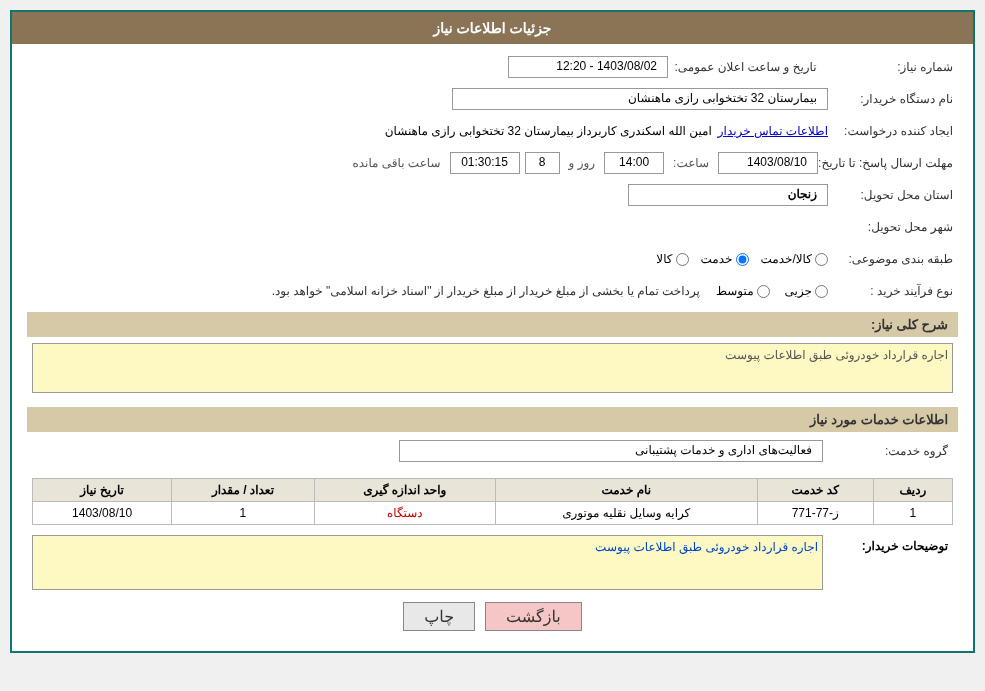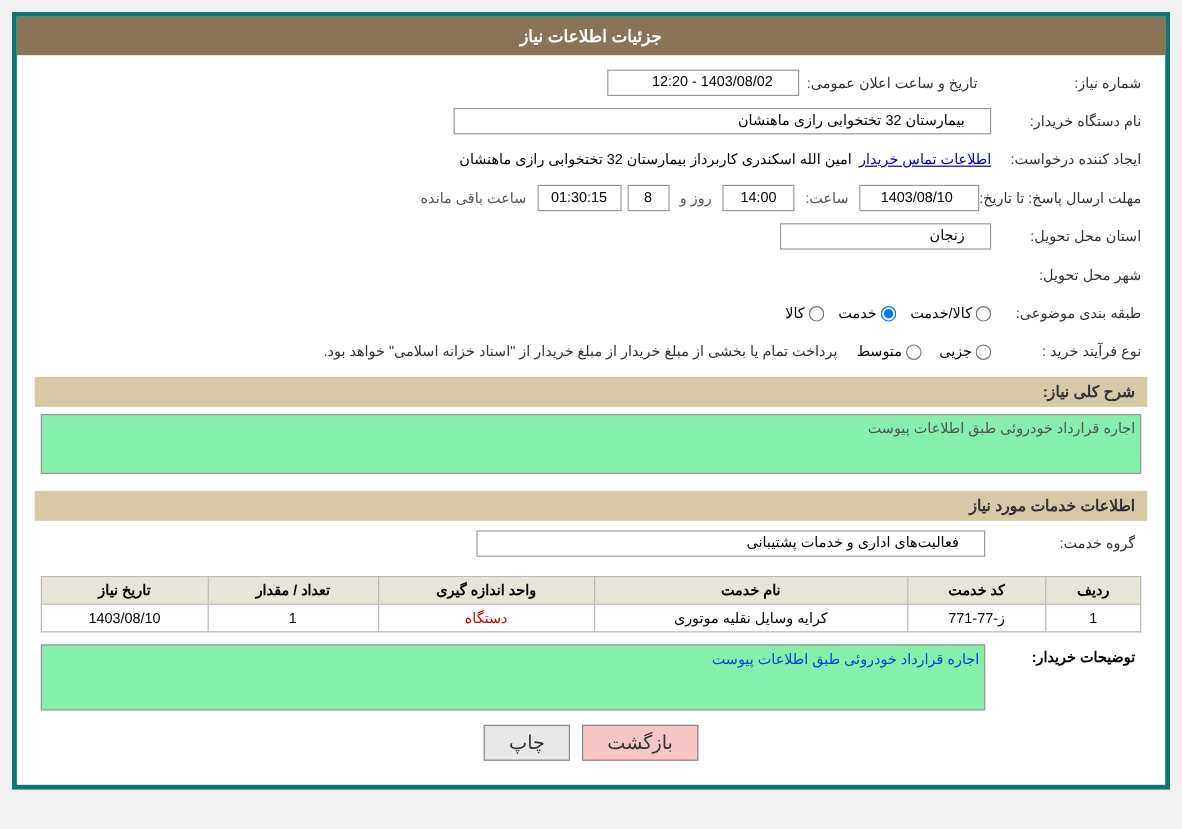--- a/index.html
+++ b/index.html
@@ -10,21 +10,21 @@
       direction: rtl;
     }
     .page-wrapper {
       width: 985px;
       min-height: 691px;
       background: #f0f0f0;
       padding: 10px;
     }
     .main-container {
       background: #fff;
-      border: 4px solid #0f766e;
+      border: 2px solid #0f766e;
     }
     .page-header {
       background: #8b7355;
       color: #fff;
       text-align: center;
       padding: 8px 15px;
       font-size: 14px;
       font-weight: bold;
     }
     .content-area {
@@ -46,21 +46,21 @@
     }
     .value-cell {
       flex: 1;
       display: flex;
       align-items: center;
       gap: 6px;
     }
     .input-box {
       border: 1px solid #999;
       background: #fff;
-      padding: 2px 21px;
+      padding: 2px 10px;
       min-height: 22px;
       text-align: right;
     }
     .input-wide {
       width: 320px;
     }
     .link-blue {
       color: #0000cc;
       text-decoration: underline;
       cursor: pointer;
@@ -97,21 +97,21 @@
     }
     .purchase-type-row {
       display: flex;
       gap: 15px;
       align-items: center;
     }
     .description-box {
       border: 1px solid #999;
       min-height: 50px;
       padding: 4px;
-      background: #86efac;
+      background: #fef9c3;
       width: 100%;
       text-align: right;
       color: #555;
     }
     .table-area {
       width: 100%;
       border-collapse: collapse;
       margin-top: 4px;
     }
     .table-area th {
@@ -184,21 +184,21 @@
         <div class="label-cell">شماره نیاز:</div>
         <div class="label-cell" style="min-width:160px; text-align:center;">تاریخ و ساعت اعلان عمومی:</div>
         <div class="value-cell">
           <div class="input-box" style="width:160px;">1403/08/02 - 12:20</div>
         </div>
       </div>
 
       <div class="info-row">
         <div class="label-cell">نام دستگاه خریدار:</div>
         <div class="value-cell">
-          <div class="input-box" style="width:448px;">بیمارستان 32 تختخوابی رازی ماهنشان</div>
+          <div class="input-box" style="width:376px;">بیمارستان 32 تختخوابی رازی ماهنشان</div>
         </div>
       </div>
 
       <div class="info-row">
         <div class="label-cell">ایجاد کننده درخواست:</div>
         <div class="value-cell">
           <span class="link-blue">اطلاعات تماس خریدار</span>
           <span>امین الله اسکندری کاربرداز بیمارستان 32 تختخوابی رازی ماهنشان</span>
         </div>
       </div>
@@ -212,21 +212,21 @@
           <span class="inline-label">روز و</span>
           <div class="small-input" style="width:35px;">8</div>
           <div class="small-input" style="width:70px;">01:30:15</div>
           <span class="inline-label">ساعت باقی مانده</span>
         </div>
       </div>
 
       <div class="info-row">
         <div class="label-cell">استان محل تحویل:</div>
         <div class="value-cell">
-          <div class="input-box" style="width:176px;">زنجان</div>
+          <div class="input-box" style="width:200px;font-weight:bold;">زنجان</div>
         </div>
       </div>
 
       <div class="info-row">
         <div class="label-cell">شهر محل تحویل:</div>
       </div>
 
       <div class="info-row">
         <div class="label-cell">طبقه بندی موضوعی:</div>
         <div class="value-cell radio-group">

